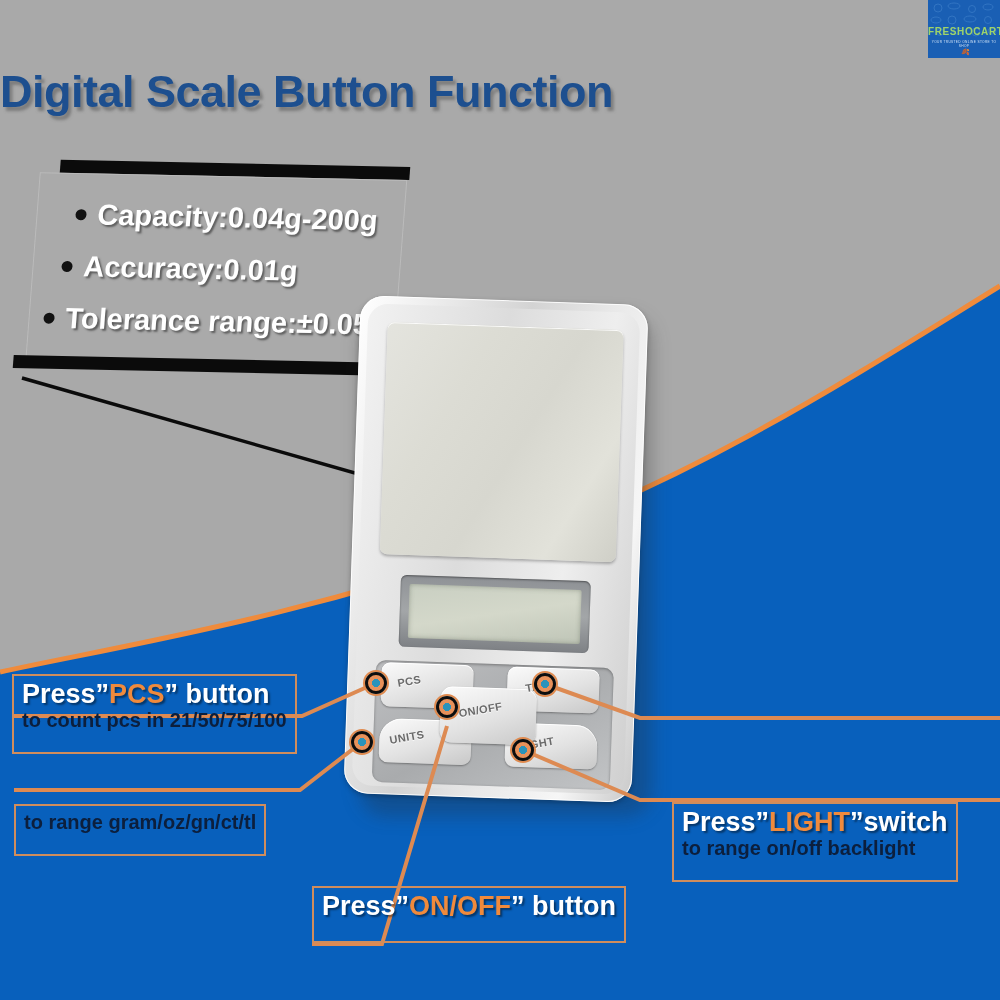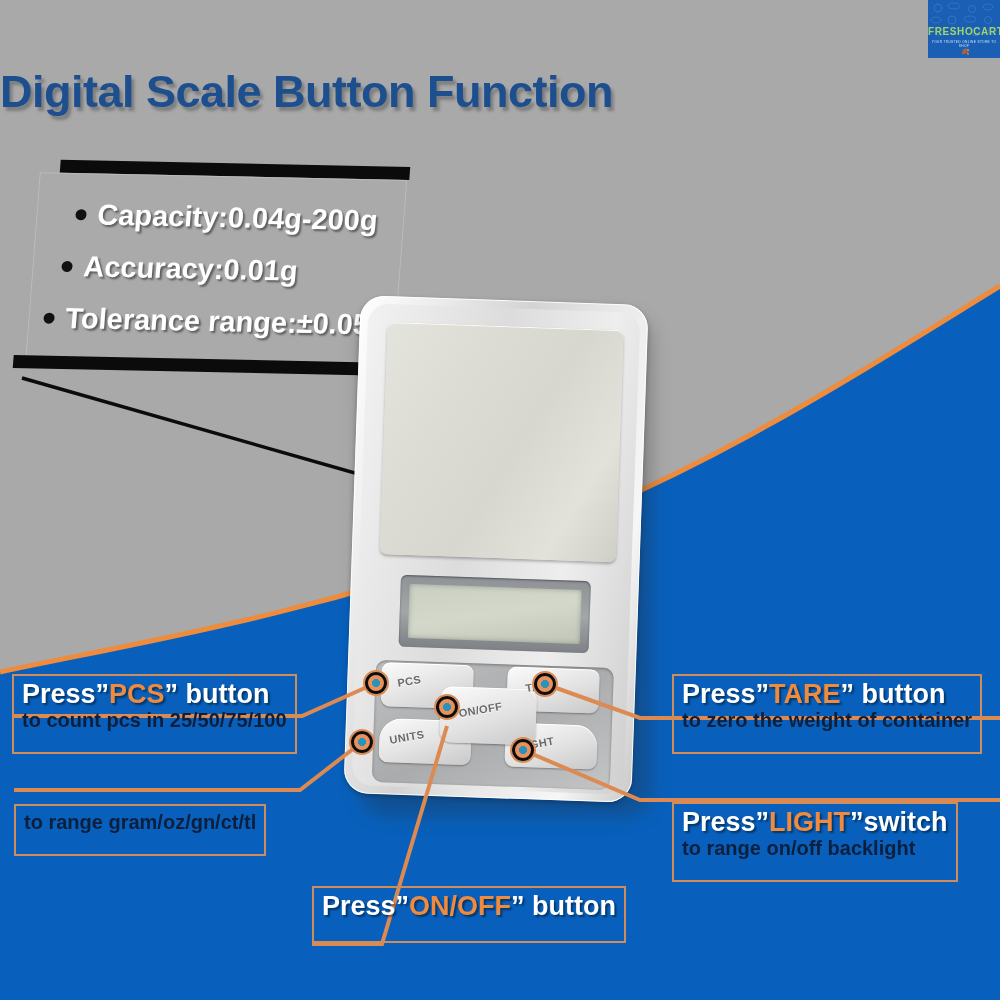--- a/index.html
+++ b/index.html
@@ -417,29 +417,23 @@
   <div class="marker" style="left:365px;  top:672px;"></div>
   <div class="marker" style="left:534px;  top:673px;"></div>
   <div class="marker" style="left:436px;  top:696px;"></div>
   <div class="marker" style="left:351px;  top:731px;"></div>
   <div class="marker" style="left:512px;  top:739px;"></div>
 
   <div class="callout c-pcs">
     <div class="line1">
       <span>Press”</span><span class="hl">PCS</span><span>” button</span>
     </div>
-    <div class="line2">to count pcs in 25/50/75/100</div>
-  </div>
-
-  <div class="callout c-tare">
-    <div class="line1">
-      <span>Press”</span><span class="hl">TARE</span><span>” button</span>
-    </div>
-    <div class="line2">to zero the weight of container</div>
-  </div>
+    <div class="line2">to count pcs in 21/50/75/100</div>
+  </div>
+
 
   <div class="callout c-units">
     <div class="line2">to range gram/oz/gn/ct/tl</div>
   </div>
 
   <div class="callout c-light">
     <div class="line1">
       <span>Press”</span><span class="hl">LIGHT</span><span>”switch</span>
     </div>
     <div class="line2">to range on/off backlight</div>

